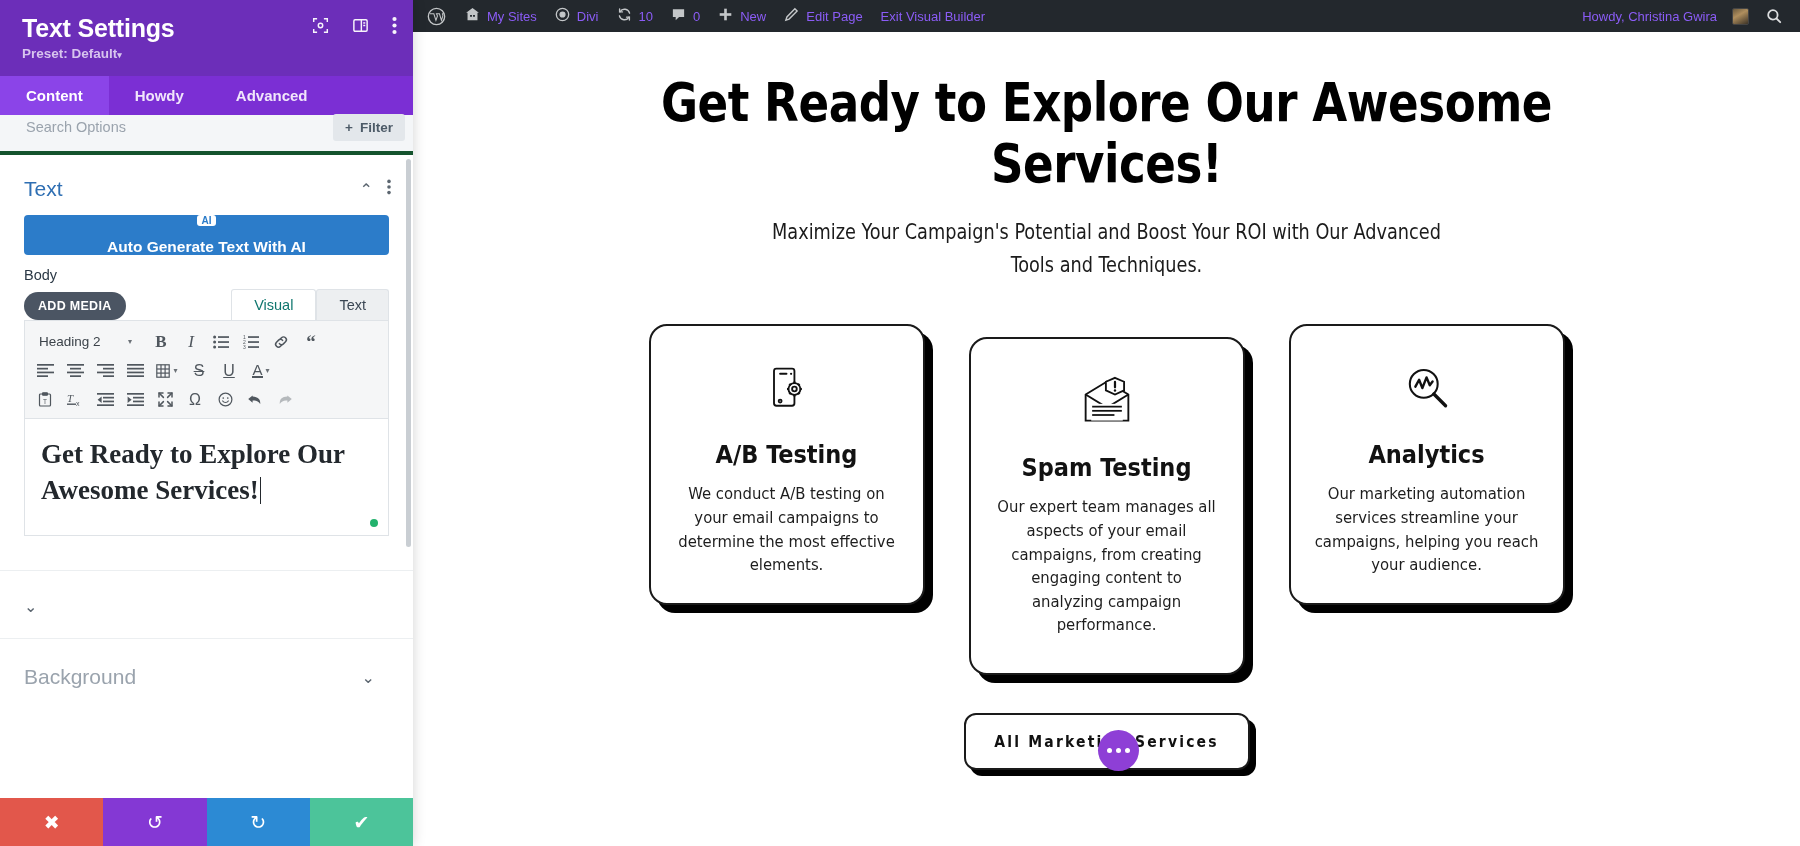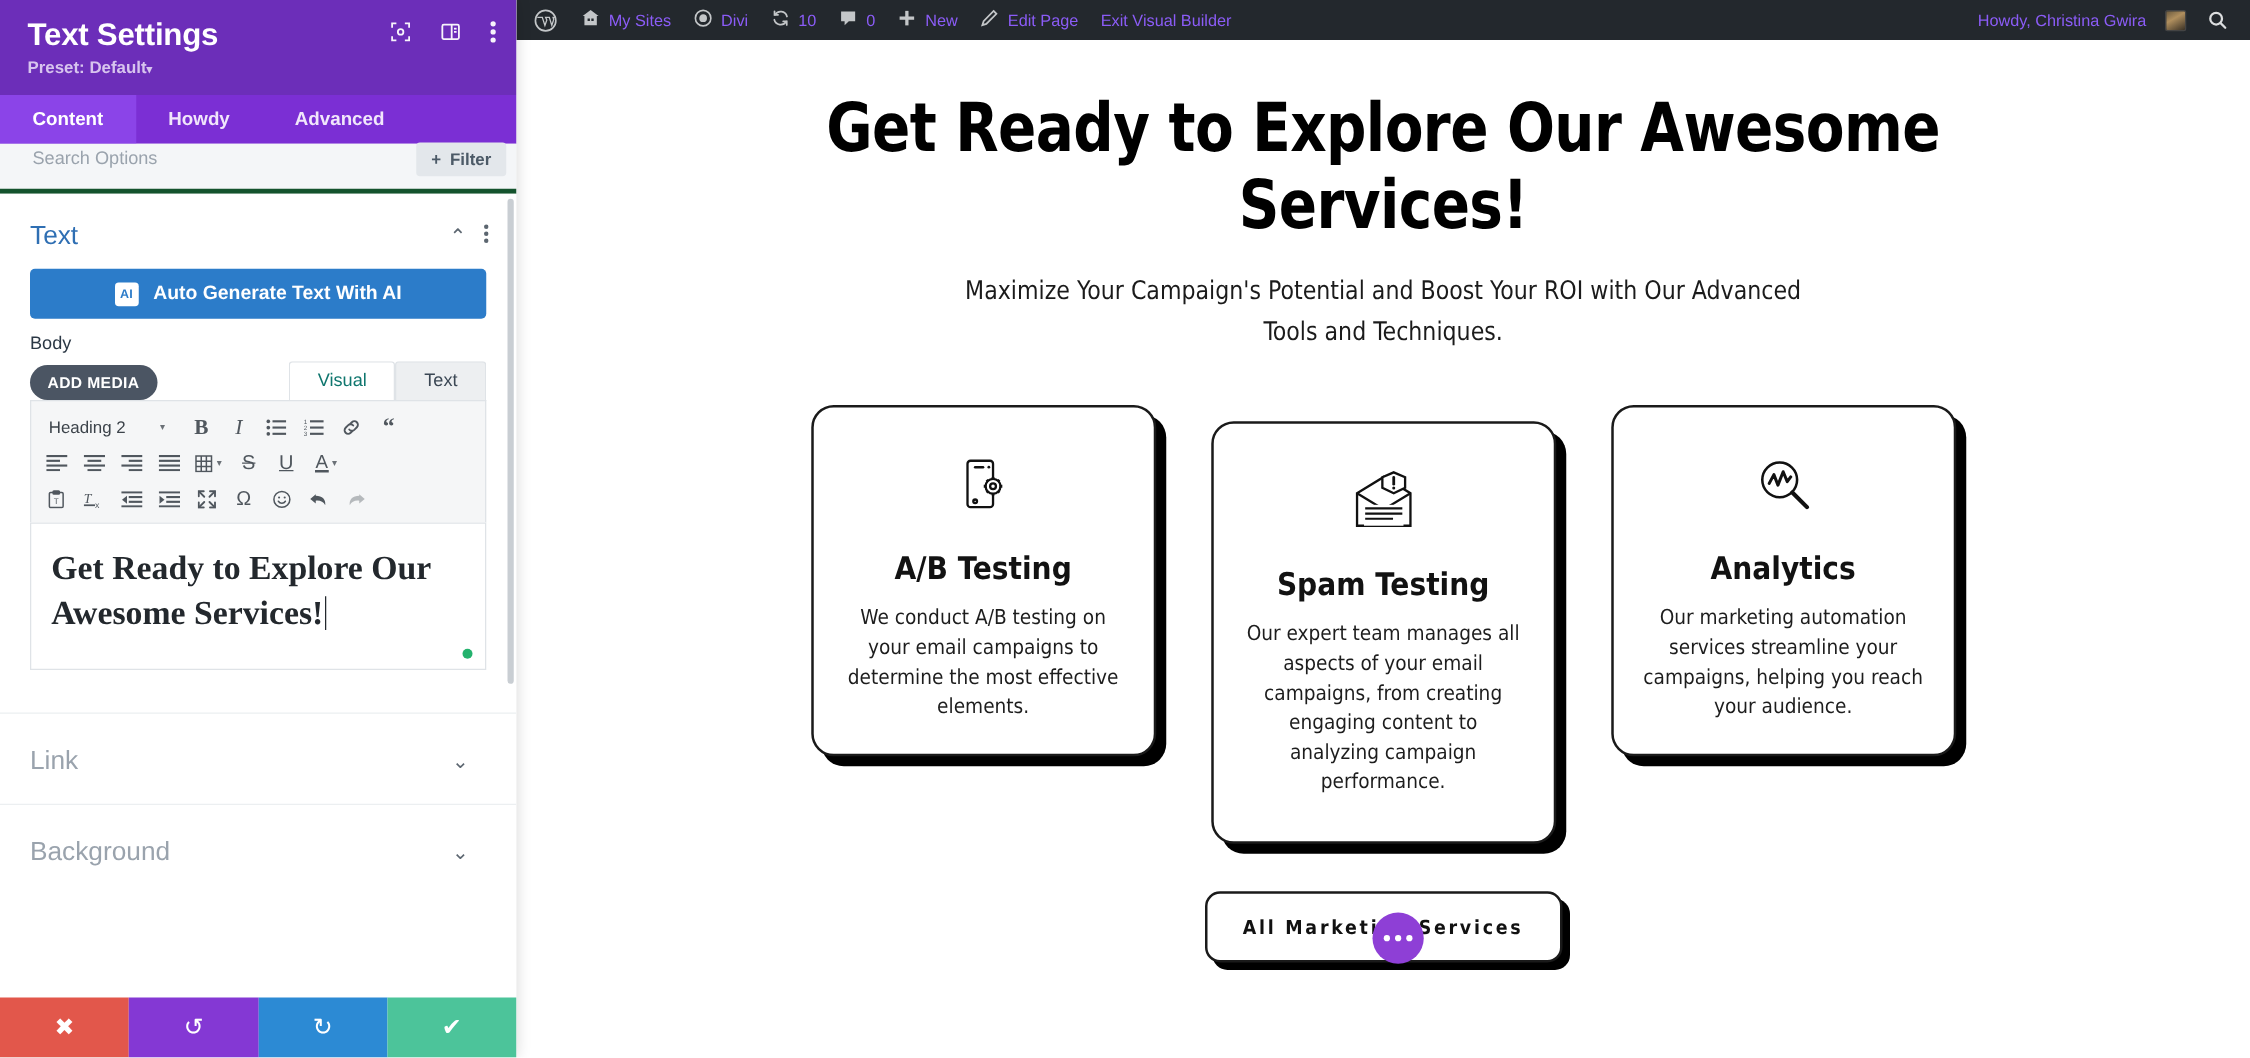--- a/index.html
+++ b/index.html
@@ -75,21 +75,21 @@
     display:flex; align-items:center; padding: 22px 22px 14px 24px;
   }
   .sec-title { font-size: 21px; color: #2f6fb3; font-weight: 400; flex: 1; }
   .sec-title.muted { color: #9aa3ad; }
   .sec-chev { color:#5c6670; font-size: 16px; margin-right: 14px; cursor:pointer; }
   .sec-dots { color:#5c6670; cursor:pointer; }
 
   .ai-btn {
     margin: 0 24px; height: 40px; background: #2c7cc9; border-radius: 4px;
     display:flex; align-items:center; justify-content:center; gap: 12px;
-    color:#fff; font-size:15.5px; font-weight:600; cursor:pointer;
+    color:#fff; font-size:15.5px; font-weight:600; cursor:pointer;flex-direction:column;
   }
   .ai-badge {
     width:19px; height:19px; background:#fff; border-radius:3px;
     display:flex; align-items:center; justify-content:center;
     font-size:10px; font-weight:700; color:#2c7cc9;
   }
 
   .field-label { margin: 12px 0 7px 24px; font-size: 14.5px; color:#2b3845; }
 
   .editor-wrap { margin: 0 24px; }
@@ -467,21 +467,20 @@
             </div>
           </div>
 
           <div class="ed-content">
             <div class="ed-h2"><span>Get Ready to Explore Our Awesome Services!</span><span class="ed-caret"></span></div>
             <span class="ed-dot"></span>
           </div>
         </div>
 
         <div class="sec-row" style="margin-top:34px;">
-          <span class="sec-title muted">Link</span>
           <span class="sec-chev">⌄</span>
         </div>
         <div class="sec-row">
           <span class="sec-title muted">Background</span>
           <span class="sec-chev">⌄</span>
         </div>
 
       </div>
       <div class="sb-scrollbar"></div>
     </div>

